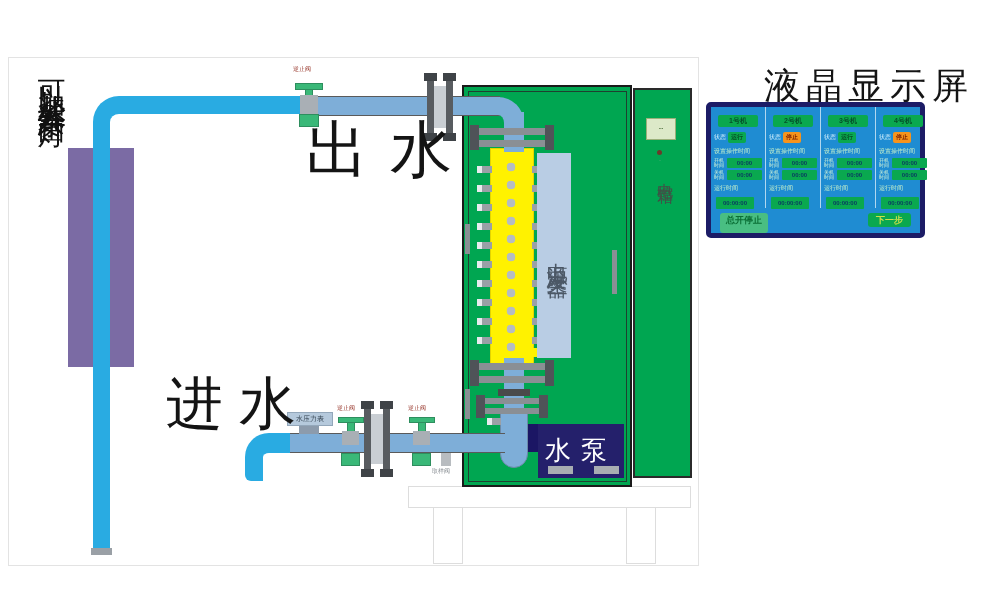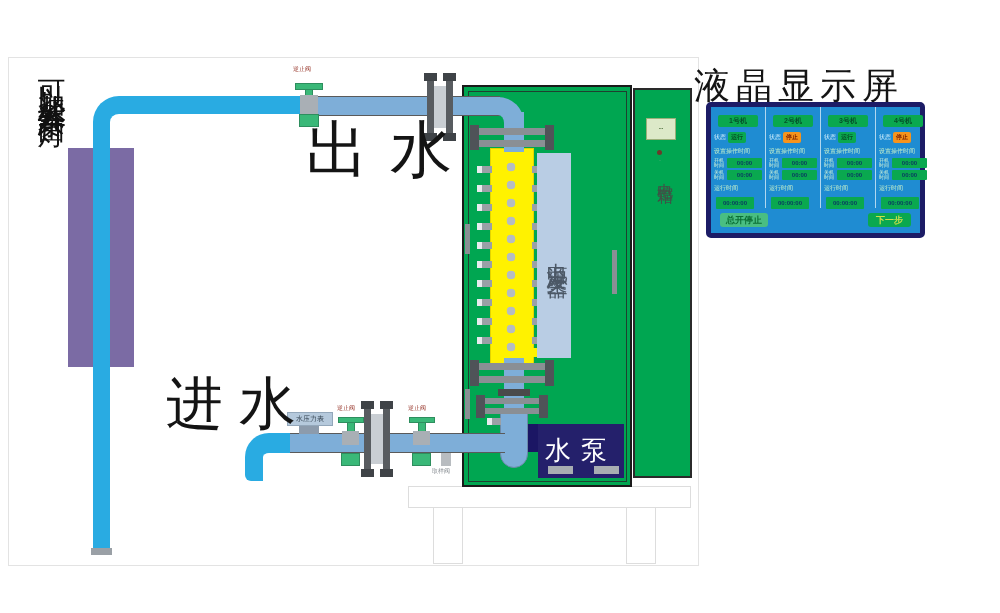--- a/index.html
+++ b/index.html
@@ -70,21 +70,21 @@
   .badge{padding:0 3px;height:11px;line-height:11px;border-radius:2px;font-size:6px;font-weight:bold;}
   .badge.run{background:#0AA84F;color:#064e26;}
   .badge.stop{background:#F7941D;color:#7e2000;}
   .lcd-sub{font-size:6px;color:#c9f2c9;margin-top:4px;white-space:nowrap;}
   .lcd-row{display:flex;gap:2px;margin-top:2px;align-items:center;}
   .lcd-row .lbl{width:11px;font-size:5px;line-height:5px;color:#d6f5d6;}
   .field{flex:1;height:10px;background:#0AA84F;border-radius:1px;font-size:6px;line-height:10px;
          color:#0a3b62;text-align:center;font-weight:bold;}
   .field.wide{margin:2px 8px 0 2px;flex:none;width:38px;height:12px;line-height:12px;}
   .lcd-foot{display:flex;justify-content:space-between;padding:0 9px;margin-top:5px;}
-  .btn-master{background:#49BE82;color:#0a6e35;font-size:9px;font-weight:bold;height:14px;line-height:14px;
+  .btn-master{background:#49BE82;color:#0a6e35;font-size:9px;font-weight:bold;height:20px;line-height:14px;
               padding:0 6px;border-radius:3px;}
   .btn-next{background:#0AA84F;color:#cfe04a;font-size:9px;font-weight:bold;height:14px;line-height:14px;
             padding:0 8px;border-radius:3px;}
   
   .panel{background:#00A651;border:2px solid #2a2a2a;box-sizing:border-box;}
   .panel-disp{background:#DCE9C8;border:1px solid #9ab07a;box-sizing:border-box;text-align:center;
               font-size:4px;line-height:20px;color:#4a6a3a;}
   .panel-dot{width:5px;height:5px;border-radius:50%;background:#6b3a2a;}
   .panel-cap{font-size:4px;color:#7fae8f;text-align:center;}
   .panel-label{writing-mode:vertical-rl;font-family:"Liberation Serif",serif;font-size:16px;
@@ -185,21 +185,21 @@
   <div class="abs valve-g" style="left:418px;top:422px;width:8px;height:12px;"></div>
   <div class="abs valve-body" style="left:413px;top:431px;width:17px;height:14px;"></div>
   <div class="abs valve-g" style="left:412px;top:453px;width:19px;height:13px;"></div>
 
   <div class="abs" style="left:441px;top:453px;width:10px;height:13px;background:#B8BCC0;"></div>
   <div class="abs glabel" style="left:432px;top:468px;">取样阀</div>
 
   <div class="abs vtext" style="left:34px;top:58px;font-size:28px;line-height:34px;letter-spacing:5px;height:320px;">可以加装紫外杀菌灯</div>
   <div class="abs big" style="left:166px;top:366px;font-size:57px;letter-spacing:16px;">进水</div>
   <div class="abs big" style="left:306px;top:108px;font-size:62px;letter-spacing:22px;">出水</div>
-  <div class="abs big" style="left:694px;top:62px;font-size:36px;letter-spacing:6px;">液晶显示屏</div>
+  <div class="abs big" style="left:764px;top:62px;font-size:36px;letter-spacing:6px;">液晶显示屏</div>
 
   <div class="abs lcd" style="left:706px;top:102px;width:219px;height:136px;">
     <div class="lcd-cols">
       <div class="lcd-col">
         <div class="lcd-btn">1号机</div>
         <div class="lcd-status">
             <span>状态</span>
           <span class="badge run">运行</span>
           </div>
         <div class="lcd-sub">设置操作时间</div>

